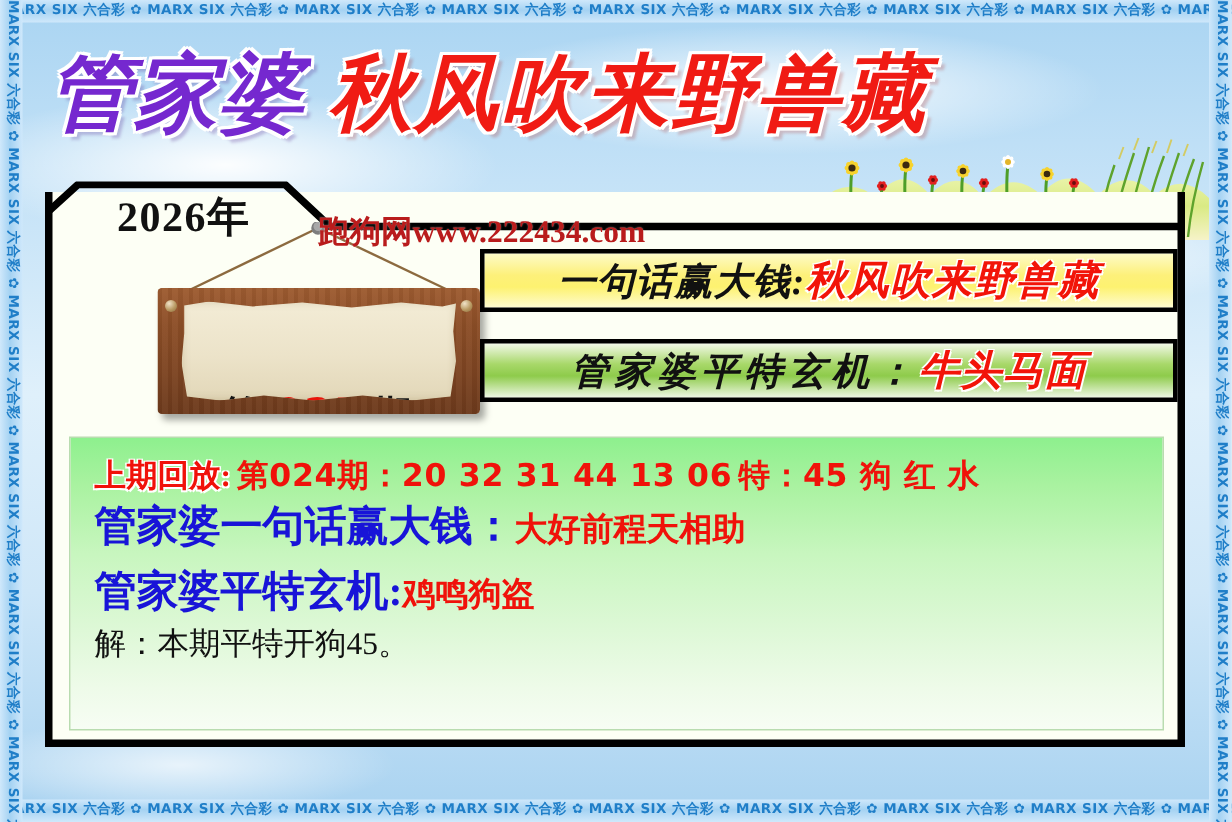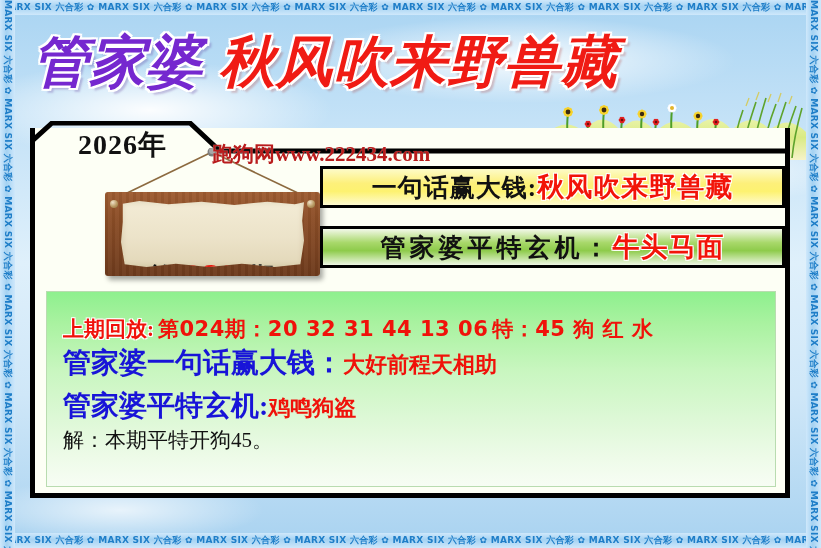--- a/index.html
+++ b/index.html
@@ -196,20 +196,21 @@
     left: 320px;
     width: 465px;
     height: 42px;
     border: 3px solid #000;
     display: flex;
     align-items: center;
     justify-content: center;
     white-space: nowrap;
     z-index: 9;
     overflow: hidden;
+    font-style: italic;
   }
   .banner-yellow {
     top: 166px;
     background: linear-gradient(180deg,#fdfbc8 0%, #fdf07a 40%, #fdf270 62%, #fefbd0 100%);
   }
   .banner-green {
     top: 226px;
     background: linear-gradient(180deg,#f2f8e8 0%, #a8d86a 38%, #8ecb4b 60%, #eef7e4 100%);
   }
   .banner-label {
@@ -229,21 +230,21 @@
     text-shadow: -1px -1px 0 #fff, 1px -1px 0 #fff, -1px 1px 0 #fff, 1px 1px 0 #fff;
   }
 
   
   .green-box {
     position: absolute;
     left: 46px; top: 291px;
     width: 730px; height: 196px;
     background: linear-gradient(180deg,#8ef08e 0%, #a9f2a0 16%, #c8f6bf 40%, #ddf8d6 65%, #eefbe9 86%, #f7fdf4 100%);
     border: 1px solid #b9dcb0;
-    padding: 24px 16px 0 16px;
+    padding: 12px 16px 0 16px;
     z-index: 9;
   }
   .line {
     white-space: nowrap;
     line-height: 1.05;
     margin-bottom: 2px;
     font-family: "Liberation Serif", "DejaVu Serif", serif;
   }
   .l-recap { margin-top: 2px; }
   .t-red-bold {

